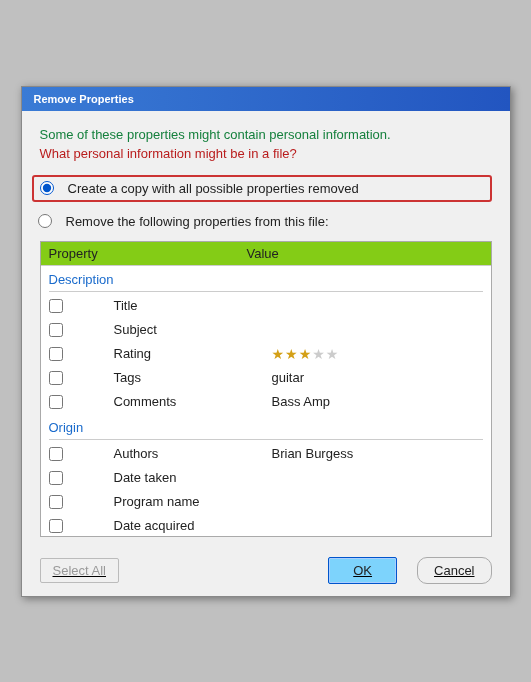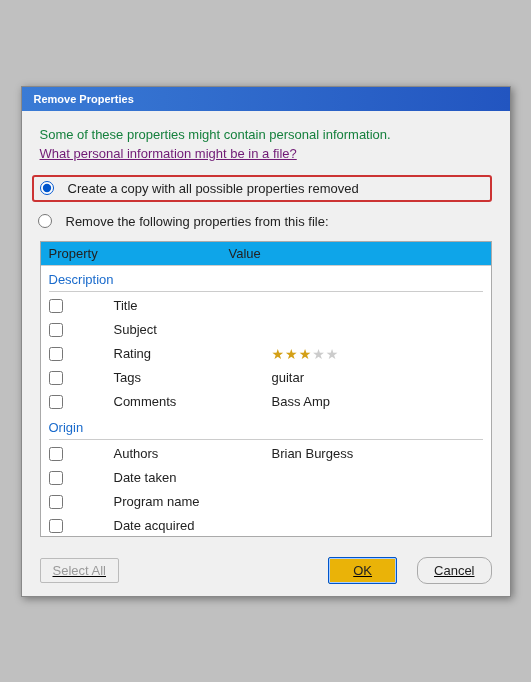--- a/index.html
+++ b/index.html
@@ -37,22 +37,21 @@
       padding: 16px 18px 12px 18px;
     }
 
     .description-text {
       font-size: 13px;
       color: #15803d;
       margin-bottom: 4px;
     }
 
     .link-text {
-      color: #701a75;
-      text-decoration: underline;
+      color: #b91c1c;
       cursor: pointer;
       font-size: 13px;
       margin-bottom: 14px;
       display: block;
     }
 
     .radio-option {
       display: flex;
       align-items: center;
       gap: 14px;
@@ -108,26 +107,27 @@
       background: #f0f0f0;
       border-left: 1px solid #ccc;
     }
     .property-table-scroll::-webkit-scrollbar-thumb {
       background: #c0c0c0;
       border: 1px solid #999;
     }
 
     .table-header {
       display: flex;
-      background: #0ea5e9;
+      background: #84cc16;
       border-bottom: 1px solid #ccc;
       padding: 4px 8px;
       position: sticky;
       top: 0;
       z-index: 1;
+      gap: 18px;
     }
 
     .col-property {
       width: 180px;
       font-weight: 400;
       color: #222;
     }
 
     .col-value {
       flex: 1;
@@ -197,21 +197,21 @@
       background: #f0f0f0;
       border: 1px solid #bbb;
       padding: 4px 12px;
       font-size: 13px;
       cursor: default;
       border-radius: 2px;
       margin-right: auto;
     }
 
     .ok-btn {
-      background: #eab308;
+      background: #7dd3fc;
       border: 1px solid #0055cc;
       padding: 5px 24px;
       font-size: 13px;
       cursor: pointer;
       border-radius: 2px;
       color: #222;
       box-shadow: inset 0 0 0 1px #aacfff;
     }
 
     .cancel-btn {

